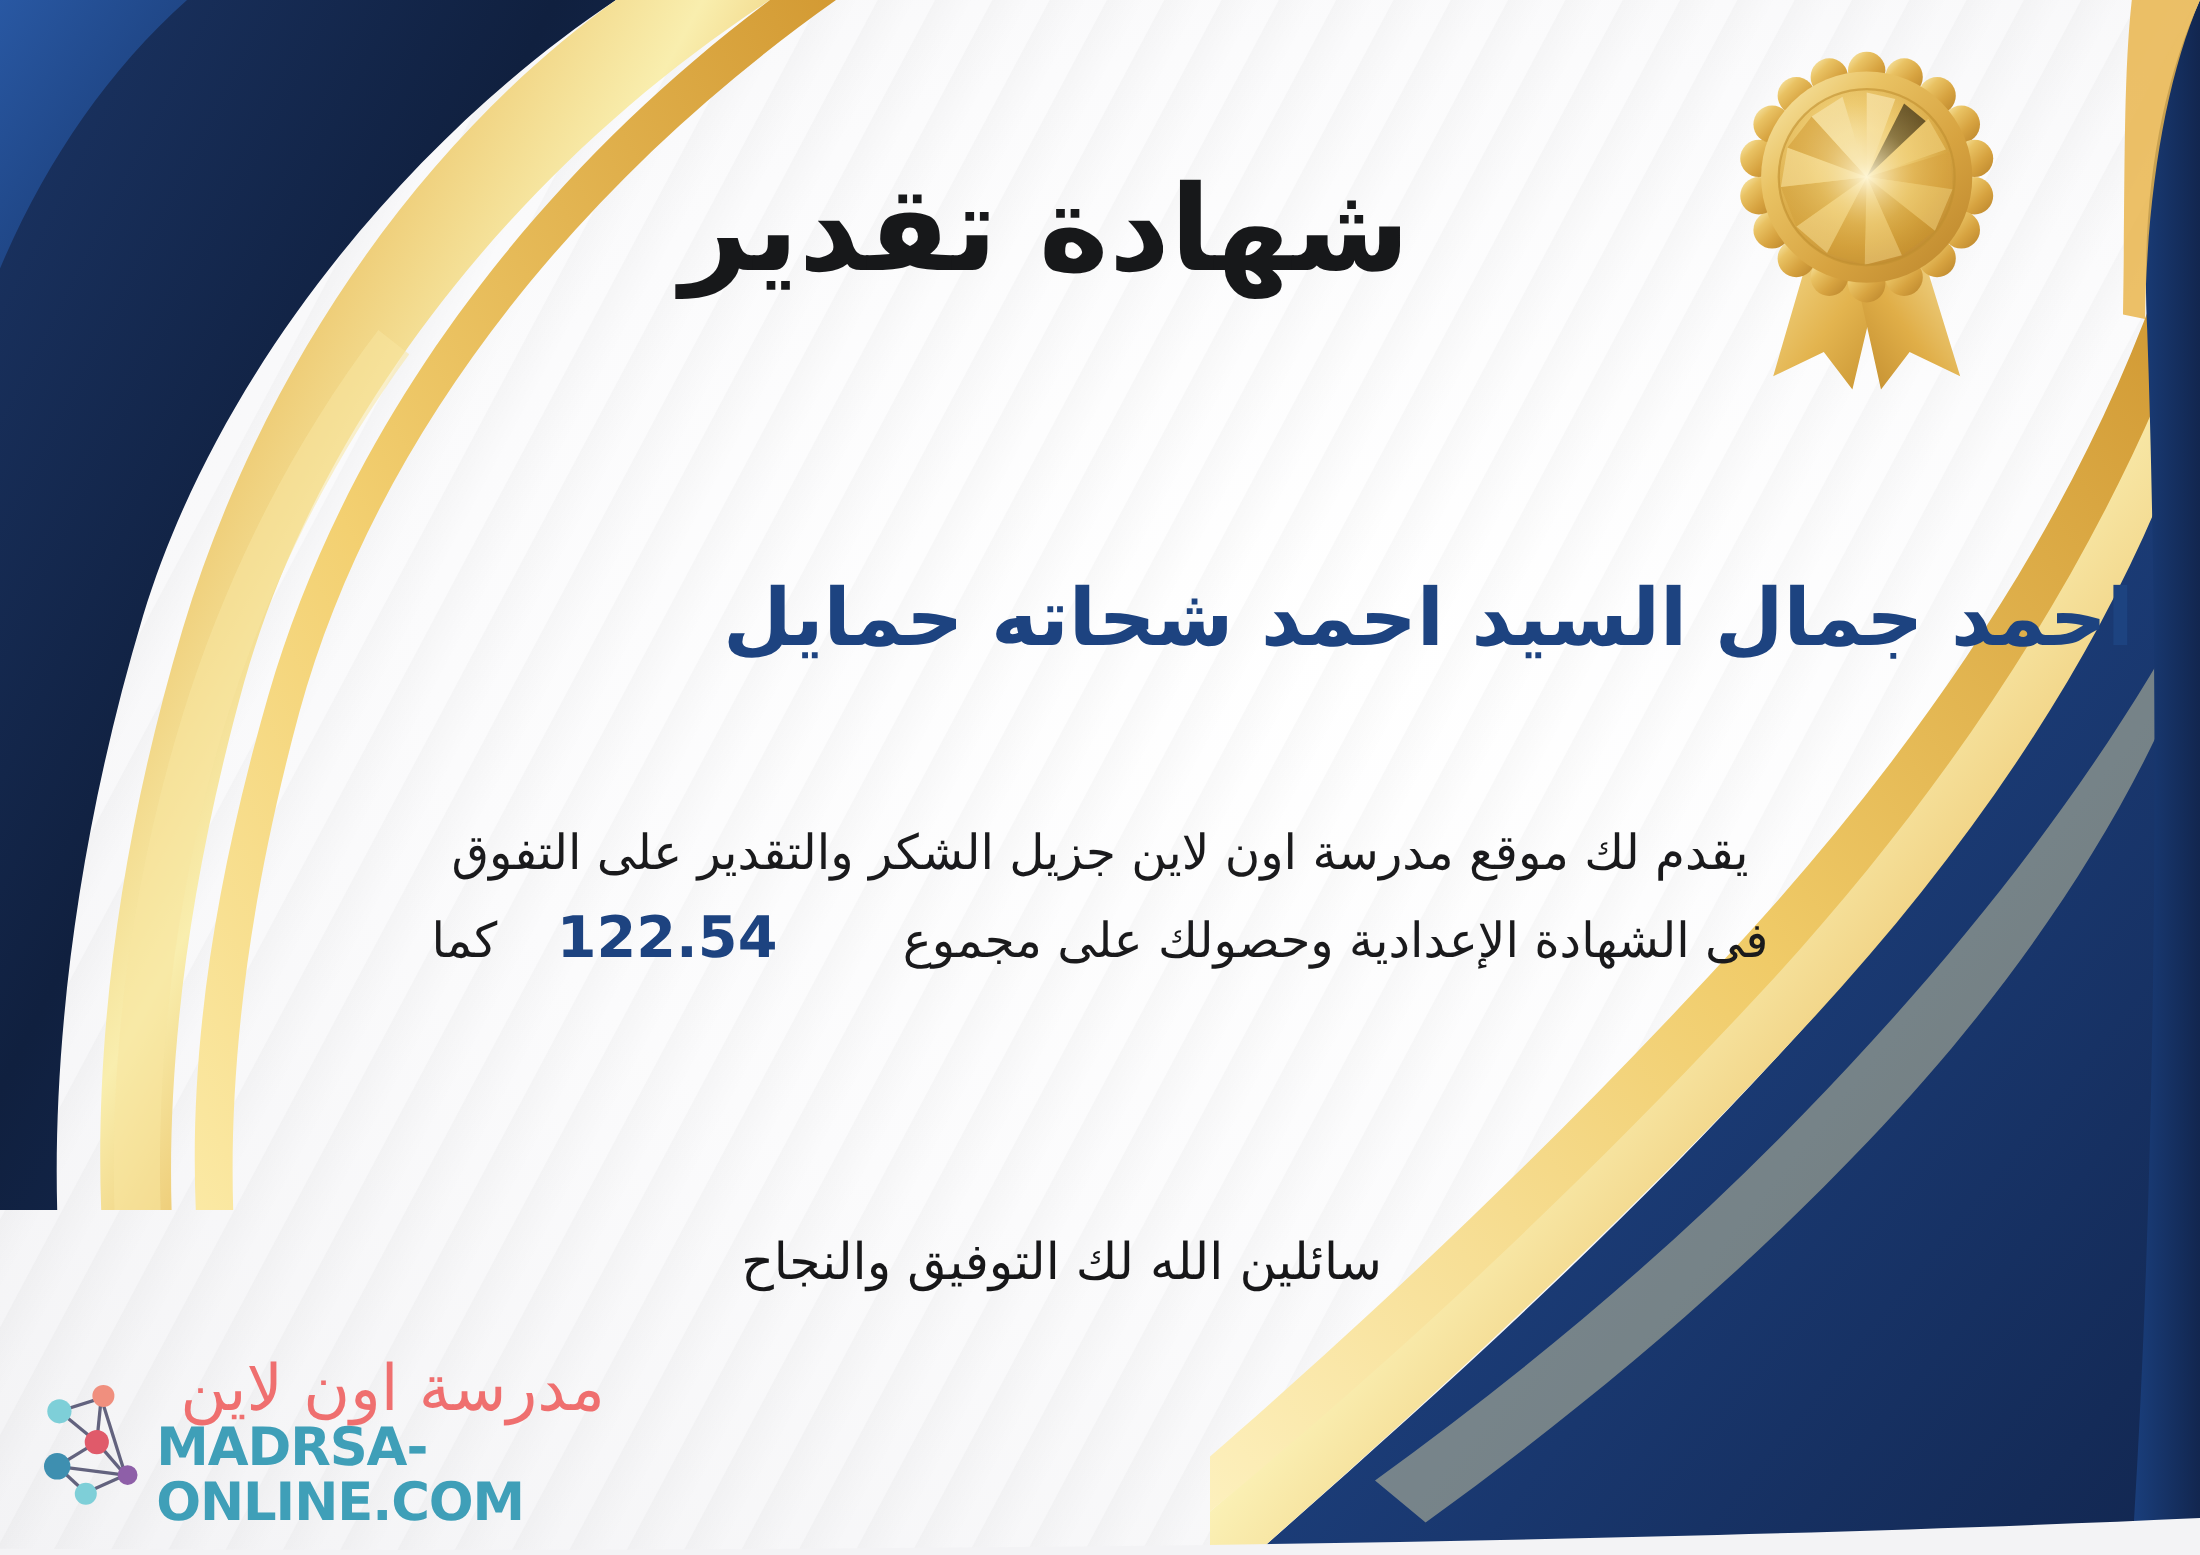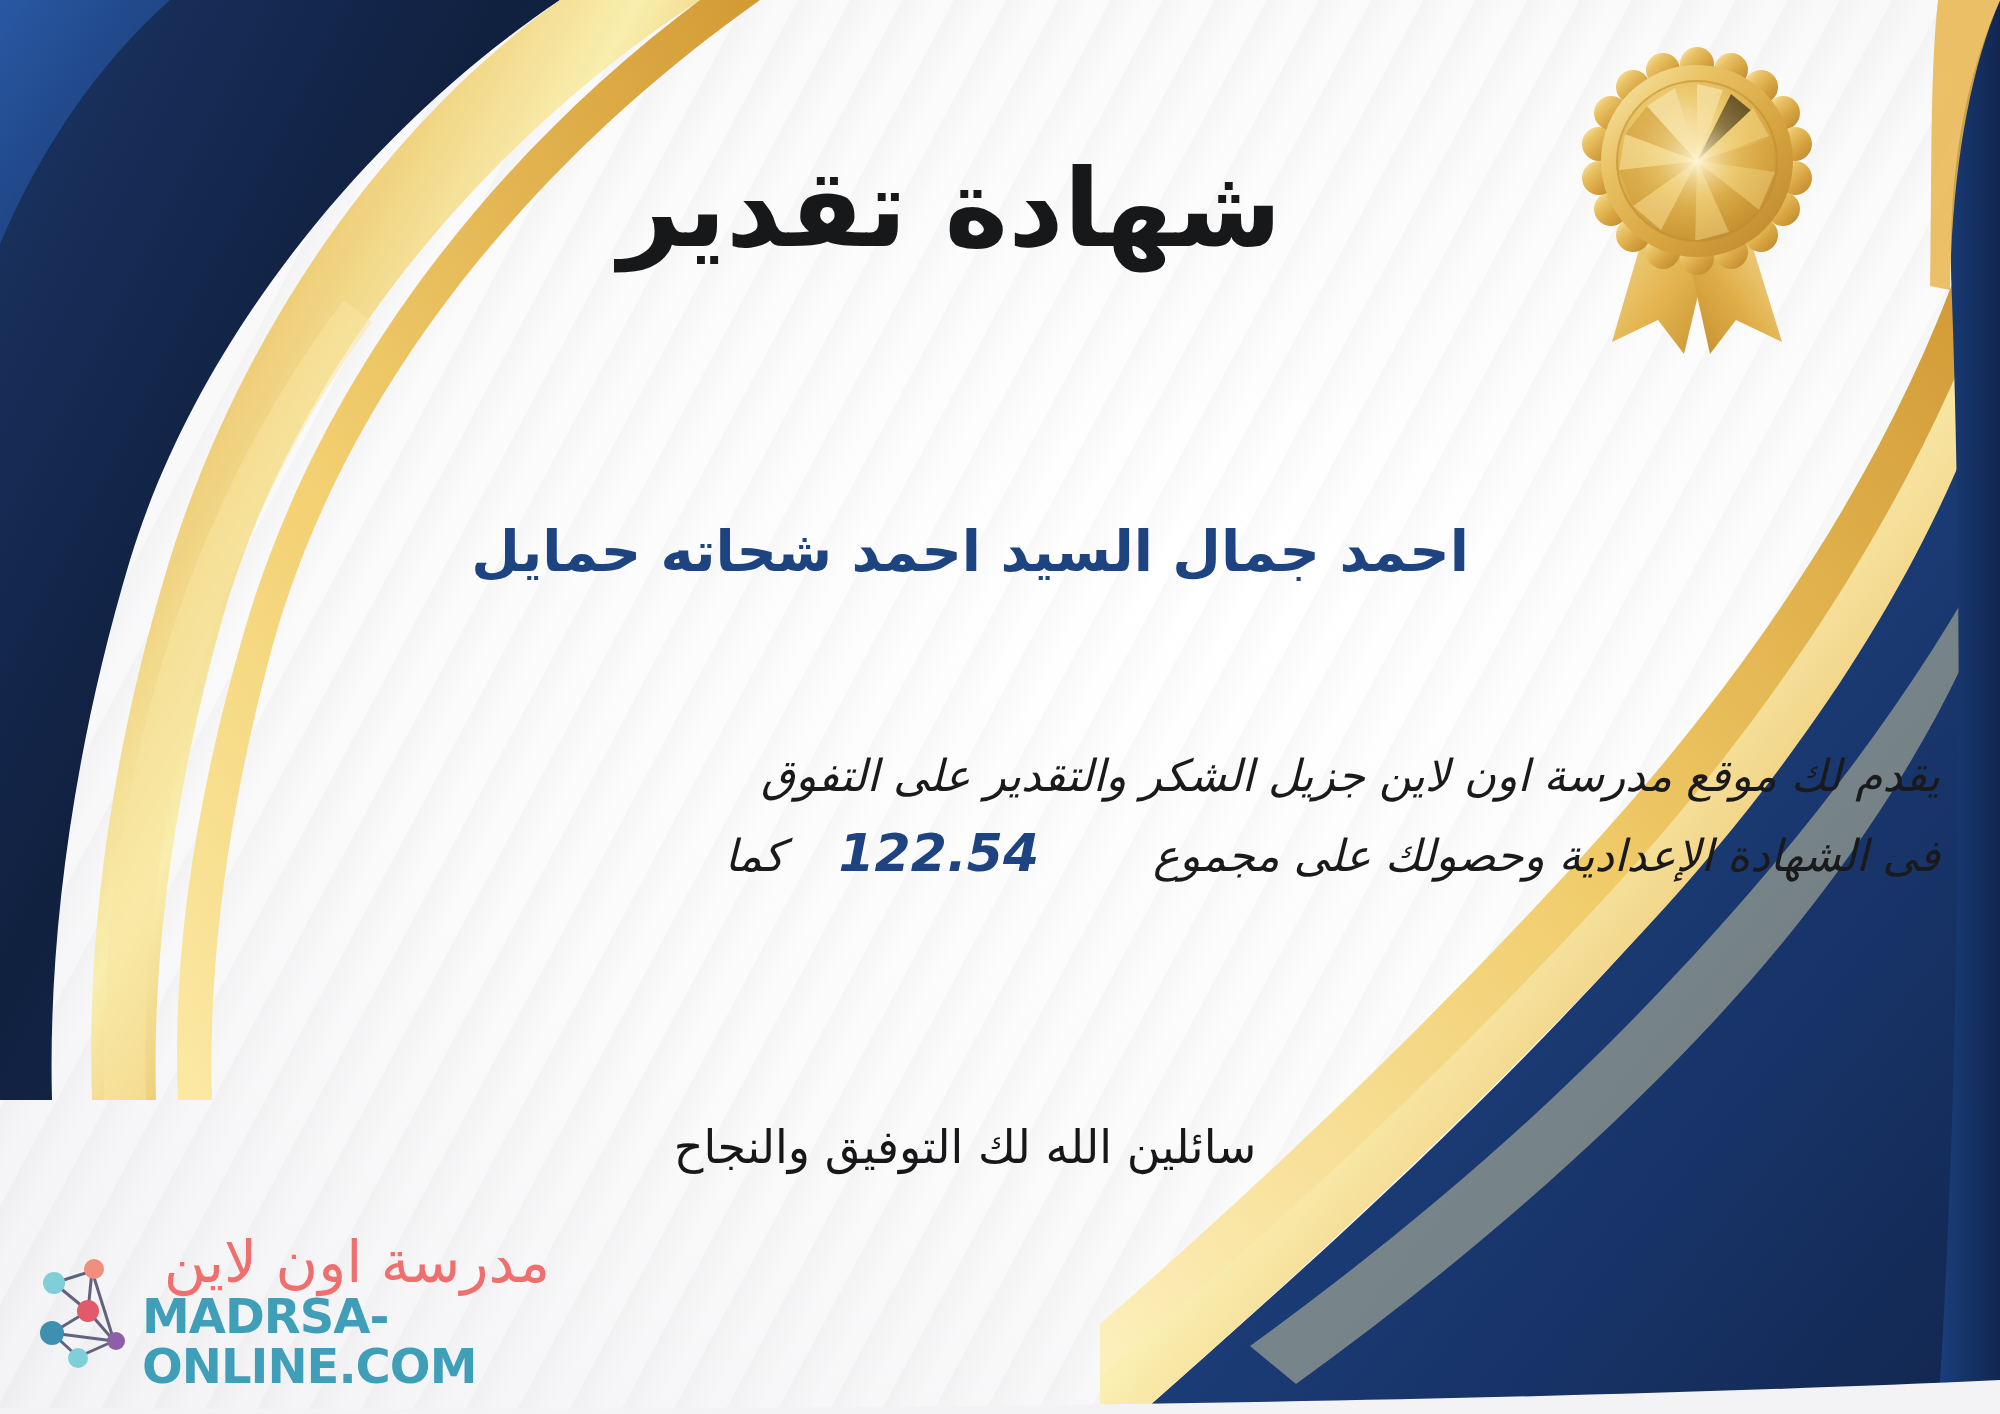--- a/index.html
+++ b/index.html
@@ -63,37 +63,35 @@
     font-size:108px;
     font-weight:700;
     letter-spacing:-2px;
     color:#17181a;
     line-height:1.05;
   }
 
   .student-name {
     position:absolute;
     top:520px; left:0; width:1940px;
-    text-align:center;
-    font-size:56px;
+    font-size:72px;
     font-weight:700;
     color:#1d4380;
     line-height:1.15;
     letter-spacing:0px;
   }
 
   .body-block {
     position:absolute;
     top:740px; left:60px; width:1880px;
-    text-align:right;
+    text-align:center;
     font-size:44px;
     font-weight:400;
     color:#1a1a1c;
     line-height:1.62;
-    font-style:italic;
   }
   .body-line { display:block; white-space:nowrap; }
   .body-line.l2 { letter-spacing:0px; }
 
   .grade-value {
     color:#1d4380;
     font-weight:700;
     font-size:52px;
     padding:0 40px;
     letter-spacing:2px;

